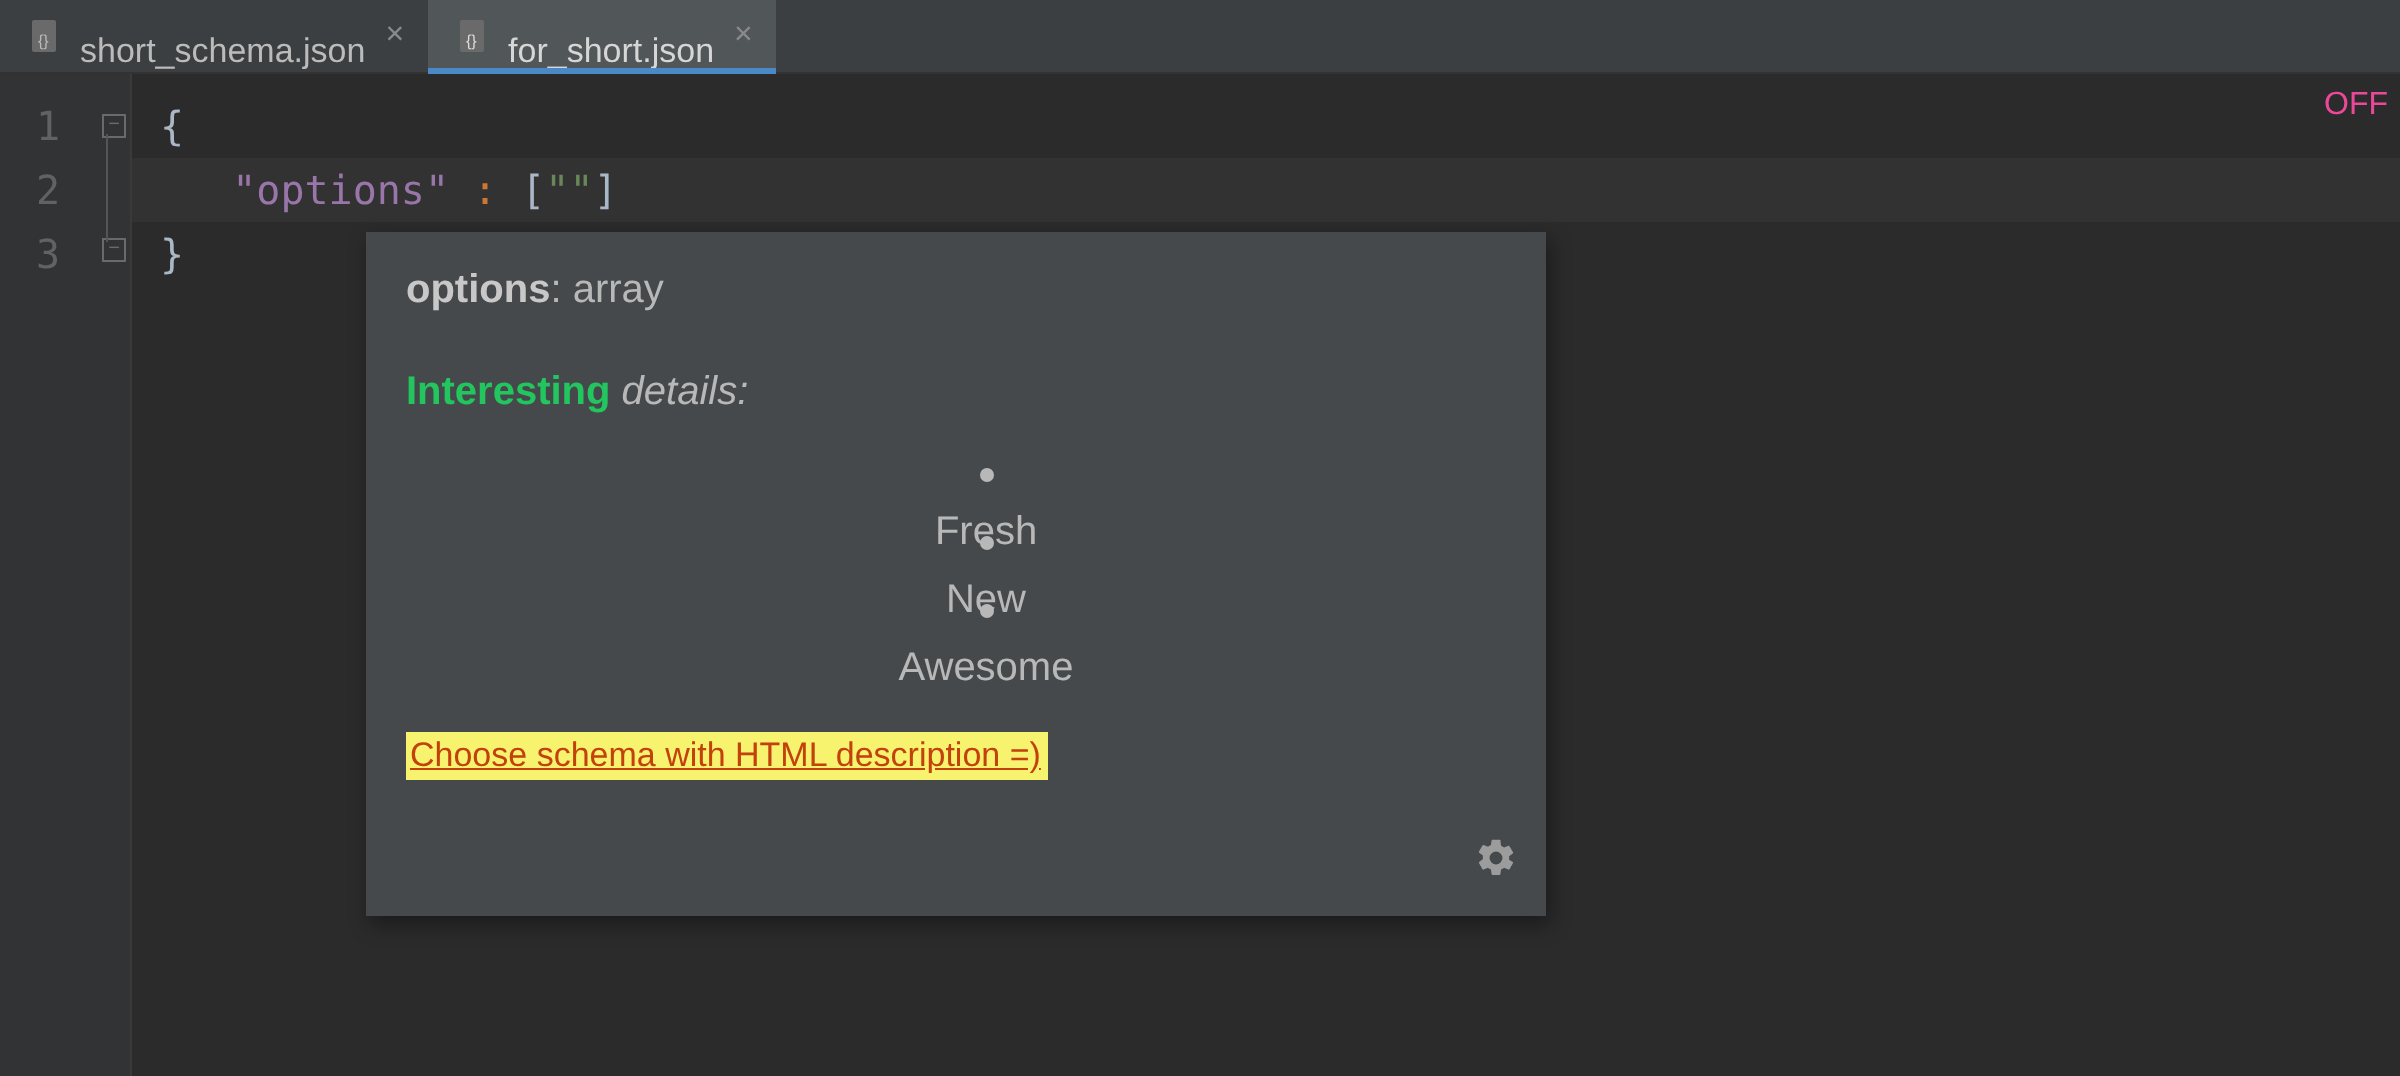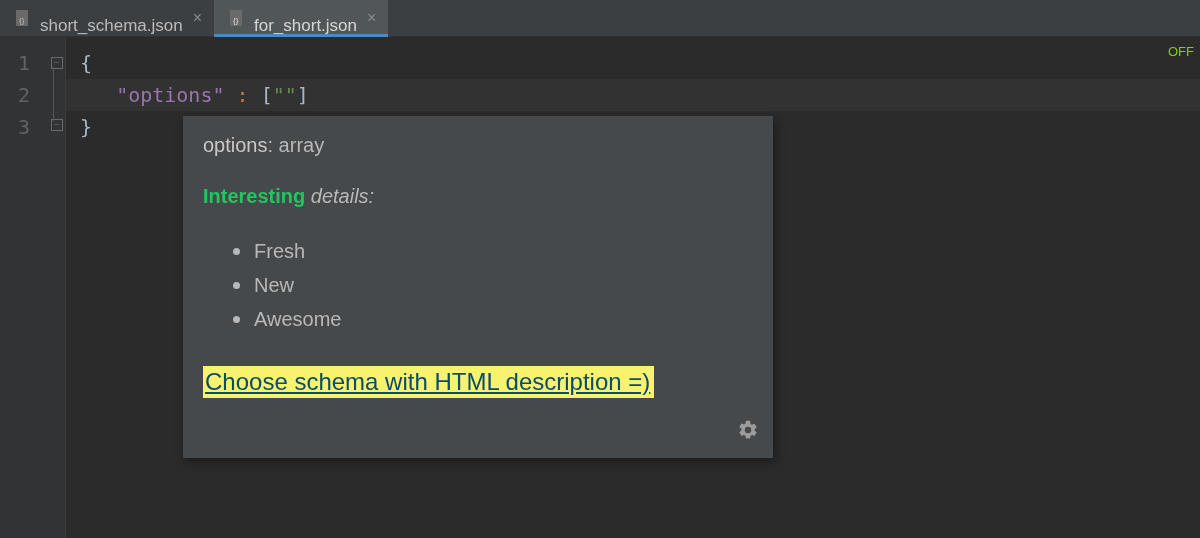--- a/index.html
+++ b/index.html
@@ -135,22 +135,22 @@
     .tok-brace { color: #a9b7c6; }
     .tok-key { color: #9876aa; }
     .tok-colon { color: #cc7832; }
     .tok-bracket { color: #a9b7c6; }
     .tok-string { color: #6a8759; }
 
     .off-indicator {
       position: absolute;
       top: 44px;
       right: 6px;
-      color: #84cc16;
-      font-size: 13px;
+      color: #ec4899;
+      font-size: 16px;
       font-family: Arial, sans-serif;
     }
 
     
     .popup {
       position: absolute;
       left: 183px;
       top: 116px;
       width: 590px;
       height: 342px;
@@ -158,48 +158,49 @@
       box-shadow: 2px 4px 10px rgba(0,0,0,0.4);
       padding: 16px 20px 14px 20px;
       color: #b8b8b8;
       font-family: Arial, Helvetica, sans-serif;
       font-size: 20px;
     }
     .popup-title {
       margin-top: 2px;
       margin-bottom: 28px;
     }
-    .popup-title .bold { font-weight: normal; color: #c8c8c8; }
+    .popup-title .bold { font-weight: bold; color: #c8c8c8; }
     .popup-subtitle {
       margin-bottom: 26px;
     }
     .popup-subtitle .bold { font-weight: bold; color: #22c55e; }
     .popup-subtitle .italic { font-style: italic; }
     .popup-list {
       padding-left: 30px;
       margin-bottom: 24px;
     }
     .popup-list-item {
       display: flex;
       align-items: center;
       gap: 14px;
       height: 34px;
+      flex-direction: column;
     }
     .bullet {
       width: 7px;
       height: 7px;
       border-radius: 50%;
       background: #b8b8b8;
       flex-shrink: 0;
     }
     .highlight-note {
       display: inline-block;
       background: #f7f36f;
-      color: #0c4a6e;
-      font-size: 24px;
+      color: #c2410c;
+      font-size: 17px;
       padding: 2px 4px 2px 2px;
       margin-top: 6px;
       text-decoration: underline;
     }
     .popup-gear {
       position: absolute;
       right: 14px;
       bottom: 12px;
       color: #9c9c9c;
       cursor: pointer;

